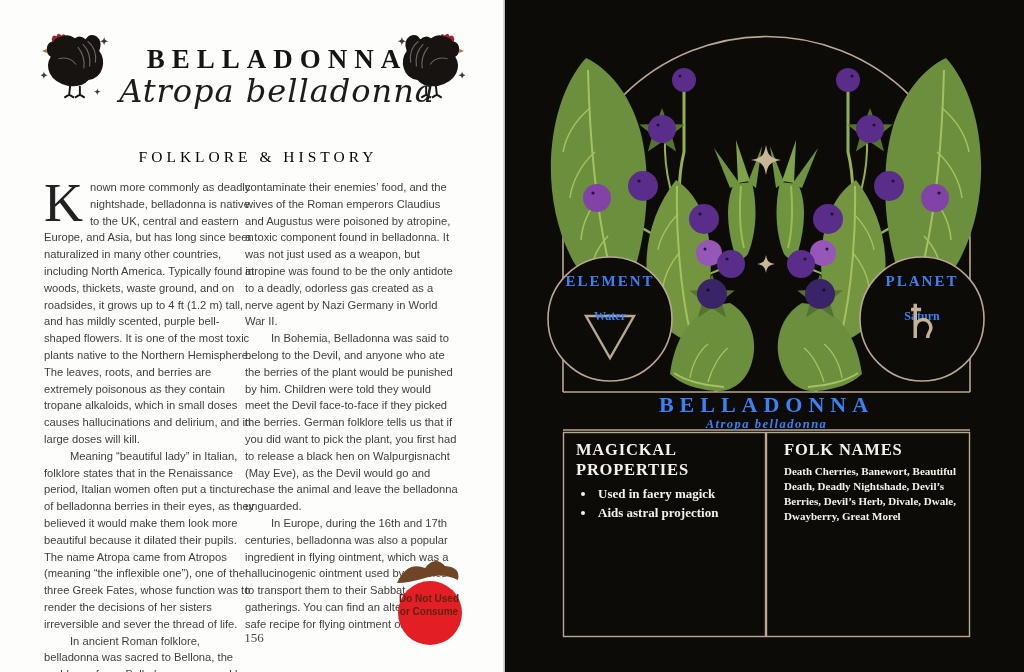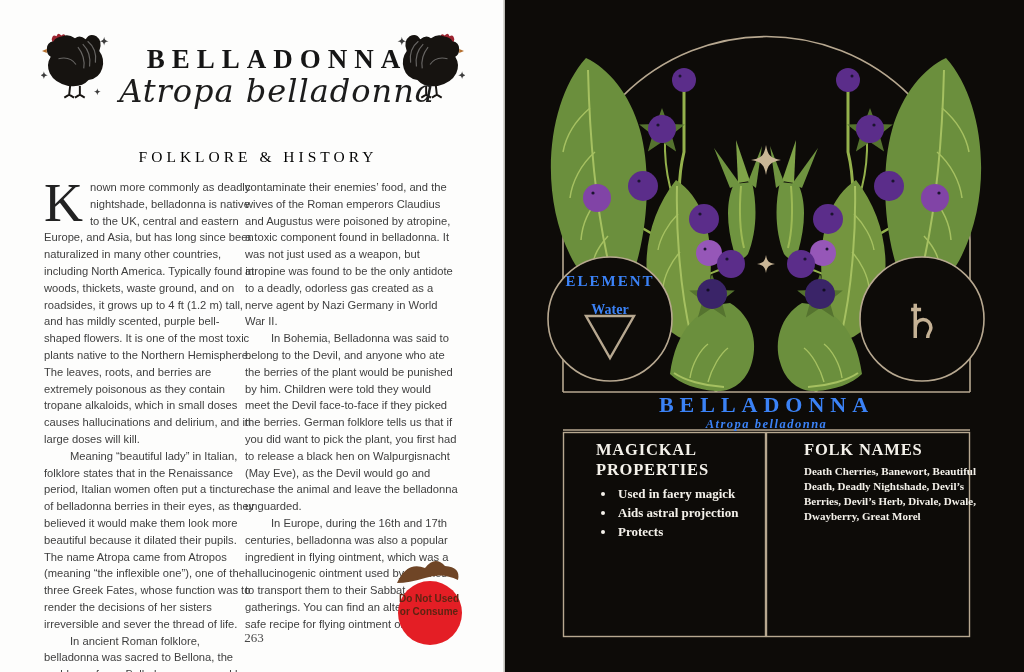--- a/index.html
+++ b/index.html
@@ -38,26 +38,26 @@
   
   .right-page{position:absolute;left:505px;top:0;width:519px;height:672px;background:#0d0b08;}
   .rp-svg{position:absolute;left:3px;top:0;}
   .rp-text{position:absolute;color:#3b82f6;font-family:"Liberation Serif",serif;}
   .rp-title{left:58px;top:394px;width:407px;text-align:center;font-weight:700;
             font-size:22px;letter-spacing:6px;line-height:22px;}
   .rp-subtitle{left:58px;top:417px;width:407px;text-align:center;font-weight:700;
             font-style:italic;font-size:12.5px;letter-spacing:1.5px;}
   .corner-label{width:124px;text-align:center;}
   .corner-label .lbl{font-weight:700;font-size:15px;letter-spacing:2px;}
-  .corner-label .val{font-weight:700;font-size:14px;margin-top:12px;text-align:center;}
+  .corner-label .val{font-weight:700;font-size:12px;margin-top:19px;text-align:center;}
   .element-box{left:43px;top:273px;}
   .planet-box{left:355px;top:273px;}
   .saturn{left:355px;top:298px;width:124px;text-align:center;
           font-family:"DejaVu Sans",sans-serif;font-size:47px;color:#c5b295;line-height:1;}
-  .panel{position:absolute;color:#f4f1ea;font-family:"Liberation Serif",serif;margin-left:20px;}
+  .panel{position:absolute;color:#f4f1ea;font-family:"Liberation Serif",serif;}
   .panel h3{margin:0;font-size:16.5px;font-weight:700;letter-spacing:0.8px;}
   .magickal{left:71px;top:440px;width:186px;}
   .folk{left:279px;top:440px;width:182px;}
   .mp-list{list-style:none;margin:5px 0 0 0;padding:0;}
   .mp-li{display:flex;font-size:13px;font-weight:700;line-height:1.45;}
   .mp-dot{flex:0 0 4px;width:4px;height:4px;border-radius:50%;background:#f4f1ea;
           margin:7px 13px 0 5px;}
   .folk p{margin:4px 0 0 0;font-size:11px;font-weight:700;line-height:1.35;}
 </style>
 </head>
@@ -110,21 +110,21 @@
 
     <svg class="badge" viewBox="0 0 92 100">
       <path d="M12 30 Q22 8 40 15 Q50 2 60 13 Q76 14 73 27 Q57 19 40 25 Q24 30 12 30 Z" fill="#6f4526"></path>
       <circle cx="45" cy="60" r="32" fill="#e41e25"></circle>
     </svg>
     <div class="badge-text">
       <div>Do Not Used</div>
       <div>or Consume</div>
     </div>
 
-    <div class="pageno">263</div>
+    <div class="pageno">156</div>
   </div>
 
   <div class="gutter"></div>
 
   <div class="right-page">
 
     <svg class="rp-svg" width="516" height="672" viewBox="0 0 516 672">
       <defs>
         <path id="spark" d="M0 -1 C0.12 -0.3 0.3 -0.12 1 0 C0.3 0.12 0.12 0.3 0 1 C-0.12 0.3 -0.3 0.12 -1 0 C-0.3 -0.12 -0.12 -0.3 0 -1 Z"></path>
         <path id="star5" d="M0 -24 L5.9 -8.1 L22.8 -7.4 L9.5 3.1 L14.1 19.4 L0 10 L-14.1 19.4 L-9.5 3.1 L-22.8 -7.4 L-5.9 -8.1 Z"></path>
@@ -190,40 +190,40 @@
       <path d="M55 392 L462 392 M55 430 L462 430" stroke="#b7a890" stroke-width="1.6"></path>
 
       <rect x="55.5" y="432.5" width="202" height="204" fill="none" stroke="#b7a890" stroke-width="1.4"></rect>
       <rect x="258.5" y="432.5" width="203" height="204" fill="none" stroke="#b7a890" stroke-width="1.4"></rect>
     </svg>
 
     <div class="rp-text corner-label element-box">
       <div class="lbl">ELEMENT</div>
       <div class="val">Water</div>
     </div>
+    <div class="rp-text corner-label planet-box">
+      <div class="lbl">PLANET</div>
+      <div class="val">Saturn</div>
+    </div>
     <div class="rp-text saturn">♄</div>
 
     <div class="rp-text rp-title">BELLADONNA</div>
     <div class="rp-text rp-subtitle">Atropa belladonna</div>
 
     <div class="panel magickal">
       <h3>MAGICKAL PROPERTIES</h3>
       <ul class="mp-list">
         <li class="mp-li">
             <span class="mp-dot"></span>
             <span>Used in faery magick</span>
           </li>
         <li class="mp-li">
             <span class="mp-dot"></span>
             <span>Aids astral projection</span>
           </li>
-        <li class="mp-li">
-            <span class="mp-dot"></span>
-            <span>Protects</span>
-          </li>
       </ul>
     </div>
 
     <div class="panel folk">
       <h3>FOLK NAMES</h3>
       <p>Death Cherries, Banewort, Beautiful Death, Deadly Nightshade, Devil’s Berries, Devil’s Herb, Divale, Dwale, Dwayberry, Great Morel</p>
     </div>
 
   </div>
 </div>

